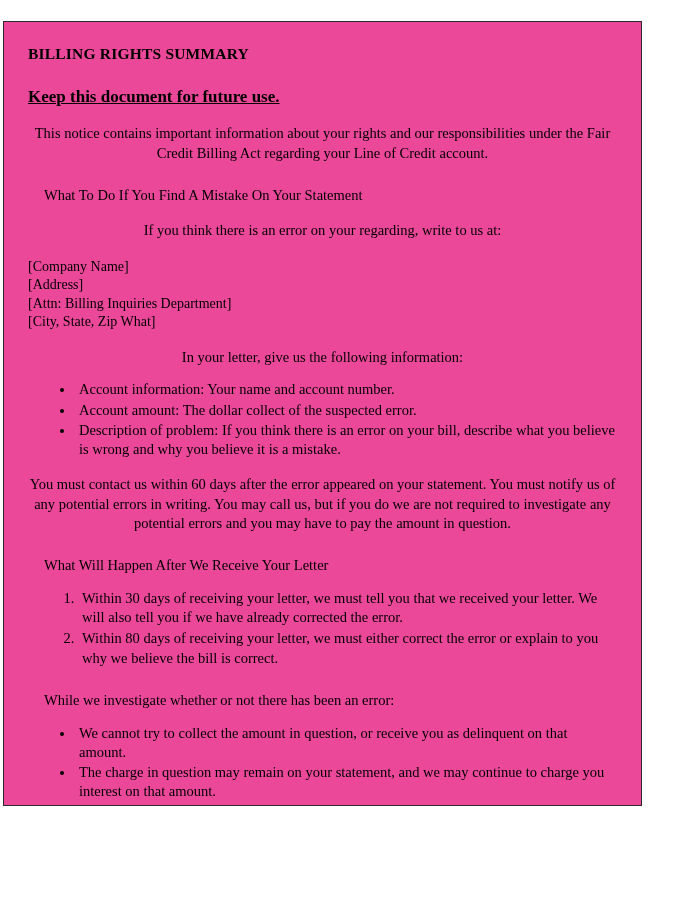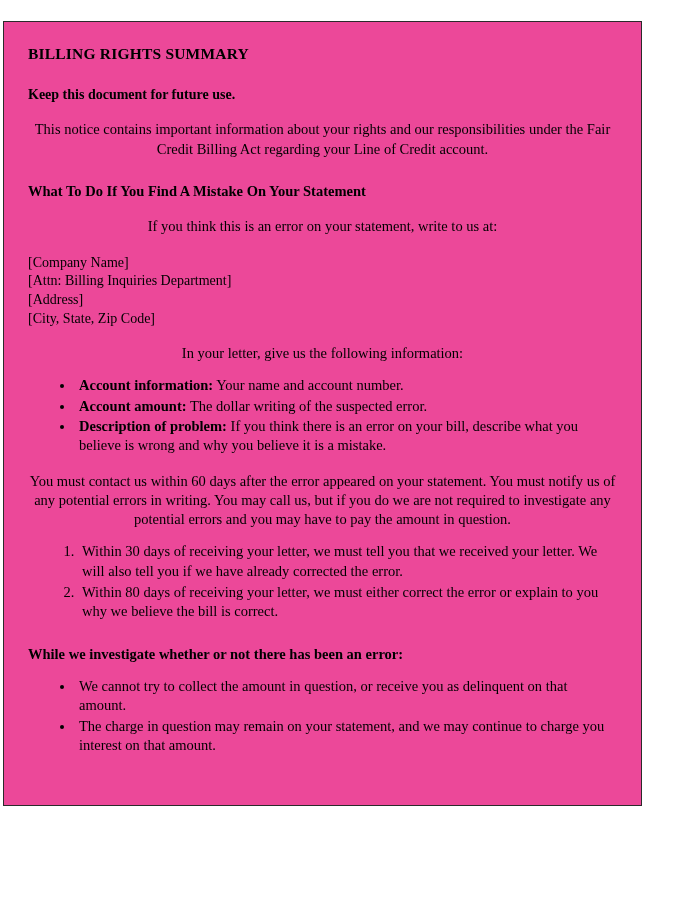--- a/index.html
+++ b/index.html
@@ -29,29 +29,30 @@
     padding: 22px 24px 0 24px;
   }
   h1.doc-title {
     font-size: 15.5px;
     font-weight: bold;
     margin: 0 0 0 0;
     letter-spacing: 0.2px;
     line-height: 1.3;
   }
   h2.subhead {
-    font-size: 14px;
+    font-size: 17px;
     font-weight: bold;
     margin: 22px 0 0 0;
     line-height: 1.3;
+    text-decoration: underline;
   }
   h3.section-head {
     font-size: 14.5px;
-    font-weight: bold;
-    margin: 23px 0 0 0;
+    font-weight: normal;
+    margin: 23px 0 0 16px;
     line-height: 1.35;
   }
   p.body-text {
     font-size: 14.5px;
     margin: 16px 0 0 0;
     line-height: 1.33;
     text-align: center;
   }
   .address-block {
     font-size: 14px;
@@ -73,56 +74,57 @@
     line-height: 1.33;
   }
   ol.doc-list {
     padding-left: 50px;
     font-family: Liberation Serif, serif;
   }
   ol.doc-list li {
     margin-bottom: 2px;
   }
   .lead {
-    font-weight: bold;
+    font-weight: normal;
   }
 </style>
 </head>
 <body>
 
 <div class="page">
   <div class="page-inner">
 
     <h1 class="doc-title">BILLING RIGHTS SUMMARY</h1>
 
     <h2 class="subhead">Keep this document for future use.</h2>
 
     <p class="body-text">This notice contains important information about your rights and our responsibilities under the Fair Credit Billing Act regarding your Line of Credit account.</p>
 
     <h3 class="section-head">What To Do If You Find A Mistake On Your Statement</h3>
 
-    <p class="body-text">If you think this is an error on your statement, write to us at:</p>
+    <p class="body-text">If you think there is an error on your regarding, write to us at:</p>
 
     <div class="address-block">
       <div>[Company Name]</div>
+      <div>[Address]</div>
       <div>[Attn: Billing Inquiries Department]</div>
-      <div>[Address]</div>
-      <div>[City, State, Zip Code]</div>
+      <div>[City, State, Zip What]</div>
     </div>
 
     <p class="body-text">In your letter, give us the following information:</p>
 
     <ul class="doc-list">
       <li><span class="lead">Account information:</span><span> Your name and account number.</span></li>
-      <li><span class="lead">Account amount:</span><span> The dollar writing of the suspected error.</span></li>
+      <li><span class="lead">Account amount:</span><span> The dollar collect of the suspected error.</span></li>
       <li><span class="lead">Description of problem:</span><span> If you think there is an error on your bill, describe what you believe is wrong and why you believe it is a mistake.</span></li>
     </ul>
 
     <p class="body-text">You must contact us within 60 days after the error appeared on your statement. You must notify us of any potential errors in writing. You may call us, but if you do we are not required to investigate any potential errors and you may have to pay the amount in question.</p>
 
+    <h3 class="section-head">What Will Happen After We Receive Your Letter</h3>
 
 
     <ol class="doc-list">
       <li>Within 30 days of receiving your letter, we must tell you that we received your letter. We will also tell you if we have already corrected the error.</li>
       <li>Within 80 days of receiving your letter, we must either correct the error or explain to you why we believe the bill is correct.</li>
     </ol>
 
     <h3 class="section-head">While we investigate whether or not there has been an error:</h3>
 
     <ul class="doc-list">

